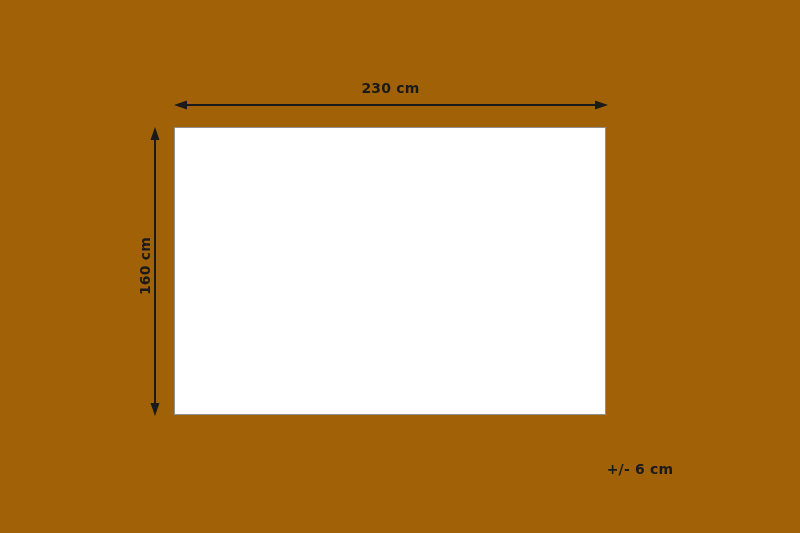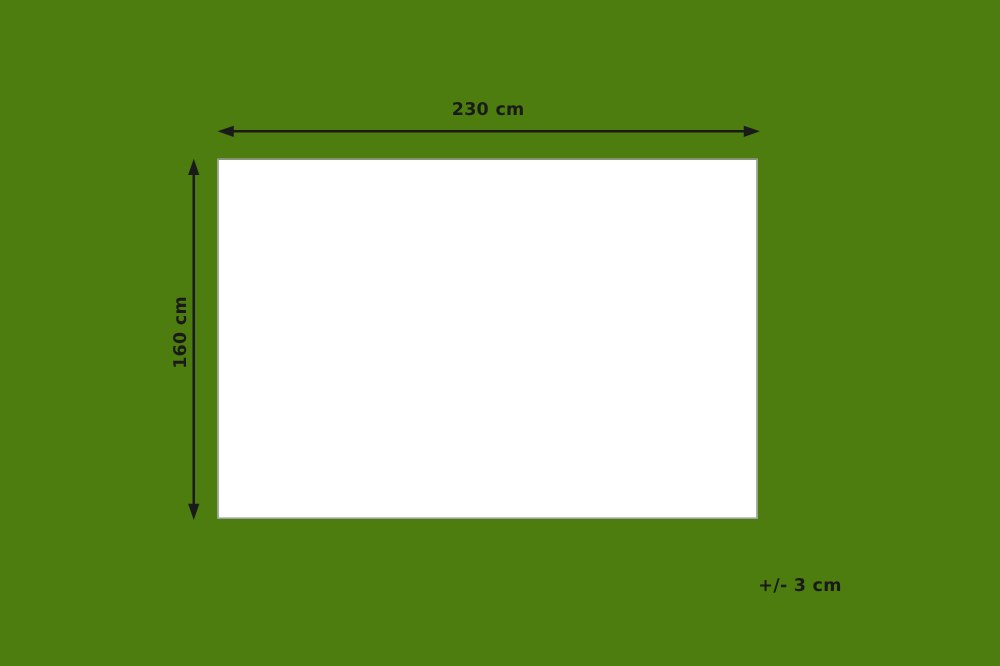--- a/index.html
+++ b/index.html
@@ -4,21 +4,21 @@
 <style>
   html, body {
     margin: 0;
     padding: 0;
     background: #ffffff;
   }
   .canvas {
     position: relative;
     width: 800px;
     height: 533px;
-    background: #4d7c0f;
+    background: #a16207;
     font-family: "DejaVu Sans", "Liberation Sans", sans-serif;
     overflow: hidden;
   }
   .rug-outline {
     position: absolute;
     left: 174px;
     top: 127px;
     width: 430px;
     height: 286px;
     border: 1.5px solid #8f8f8f;
@@ -77,15 +77,15 @@
   <div class="dim-label w-label">230 cm</div>
 
   <svg class="v-arrow" width="14" height="289" viewBox="0 0 14 289">
     <line x1="7" y1="11" x2="7" y2="278" stroke-width="2" stroke="#1a1a1a"></line>
     <polygon points="7,0 2.5,13 11.5,13" fill="#1a1a1a"></polygon>
     <polygon points="7,289 2.5,276 11.5,276" fill="#1a1a1a"></polygon>
   </svg>
 
   <div class="dim-label h-label">160 cm</div>
 
-  <div class="dim-label tol-label">+/- 3 cm</div>
+  <div class="dim-label tol-label">+/- 6 cm</div>
 
 </div>
 
 </body></html>

